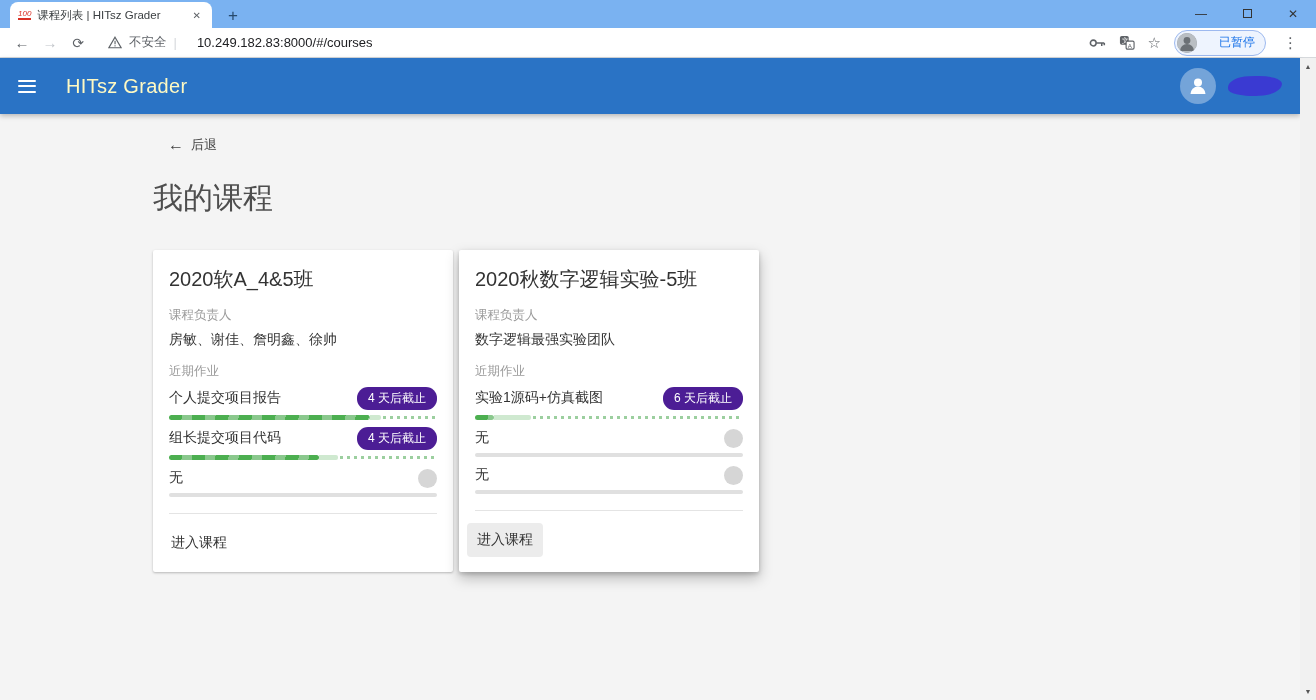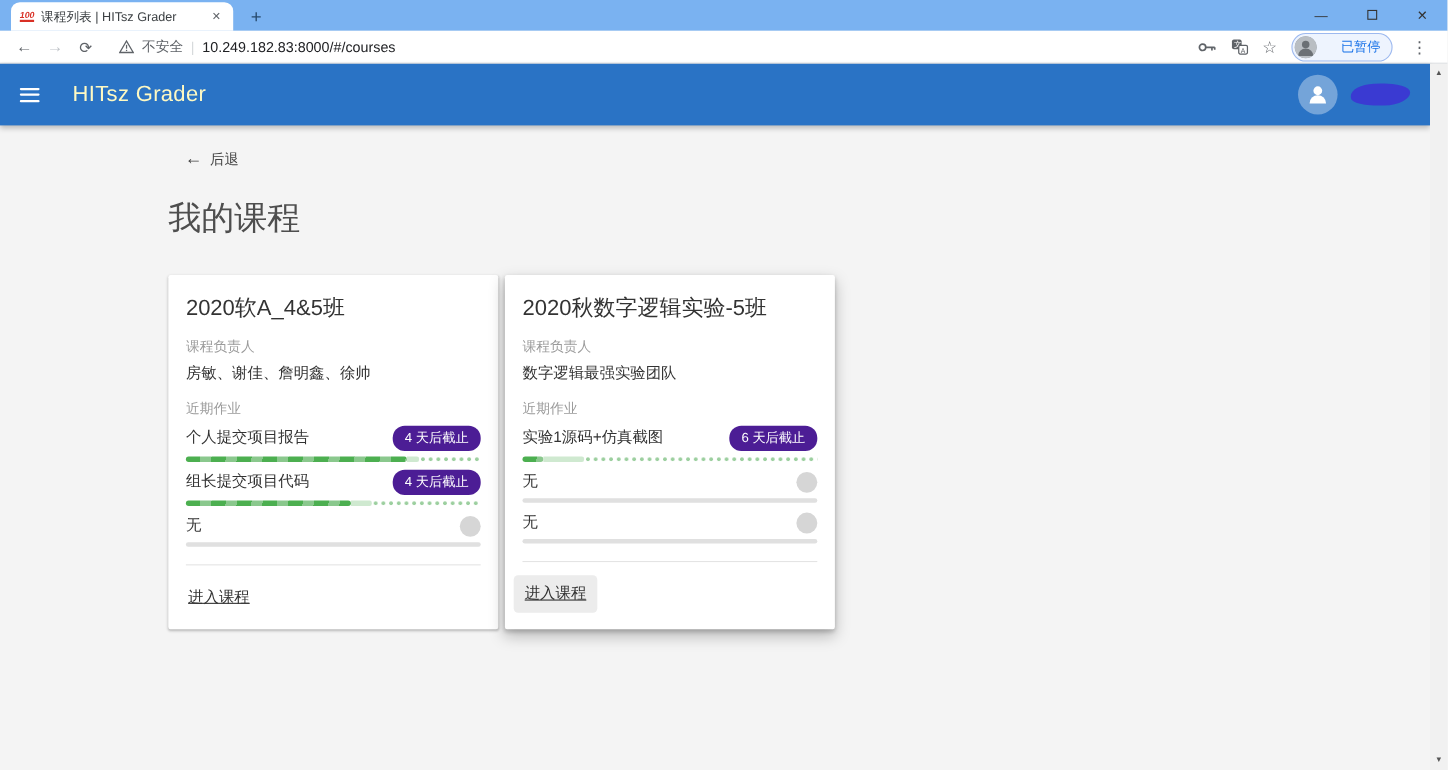--- a/index.html
+++ b/index.html
@@ -2,37 +2,37 @@
 <html><head>
 <meta charset="utf-8">
 <style>
   * { margin:0; padding:0; box-sizing:border-box; }
   html,body { width:1316px; height:700px; overflow:hidden; }
   body { font-family:"Liberation Sans","DejaVu Sans",sans-serif; position:relative; background:#f4f4f4; }
 
   
   .tabstrip { position:absolute; top:0; left:0; width:1316px; height:28px; background:#7ab2f1; display:flex; align-items:flex-end; }
   .tab { margin-left:10px; width:202px; height:26px; background:#fff; border-radius:8px 8px 0 0; display:flex; align-items:center; padding:0 8px; gap:6px; }
-  .favicon { font-size:8px; font-weight:bold; font-style:italic; color:#d93025; border-bottom:2px double #d93025; line-height:1; flex:0 0 auto; }
+  .favicon { font-size:8px; font-weight:normal; font-style:italic; color:#d93025; border-bottom:2px double #d93025; line-height:1; flex:0 0 auto; }
   .tab-title { font-size:11.5px; color:#3c4043; white-space:nowrap; overflow:hidden; flex:1; }
   .tab-close { color:#5f6368; font-size:10px; padding:1px 3px; border-radius:50%; }
   .newtab { color:#274a6d; font-size:17px; margin:0 0 4px 16px; line-height:1; }
   .wincontrols { position:absolute; right:0; top:0; display:flex; }
   .winbtn { width:46px; height:27px; display:flex; align-items:center; justify-content:center; color:#333; font-size:12px; }
   .maxbox { width:9px; height:9px; border:1.5px solid #333; background:transparent; }
 
   .toolbar { position:absolute; top:28px; left:0; width:1316px; height:30px; background:#fff; border-bottom:1px solid #d6d9dc; display:flex; align-items:center; padding:0 8px; }
   .navicon { color:#5f6368; font-size:15px; width:28px; text-align:center; line-height:1; }
   .navicon.disabled { color:#c0c4c9; }
   .reload { font-size:14px; }
   .omnibox { display:flex; align-items:center; margin-left:16px; gap:7px; flex:1; min-width:0; }
   .warn-ico { display:flex; }
   .notsecure { color:#5f6368; font-size:12.5px; }
   .omnisep { color:#d6d9dc; font-size:13px; }
-  .url { color:#202124; font-size:13px; }
+  .url { color:#202124; font-size:13px;margin-left:13px; }
   .toolbar-right { margin-left:auto; display:flex; align-items:center; gap:13px; padding-right:6px; }
   .ticon { display:flex; align-items:center; color:#5f6368; }
   .star { font-size:15px; }
   .profile-pill { display:flex; align-items:center; gap:22px; border:1px solid #9db9ef; background:#eef4fe; border-radius:13px; padding:2px 10px 2px 2px; }
   .pavatar { width:20px; height:20px; border-radius:50%; background:#9aa0a6; display:flex; align-items:center; justify-content:center; overflow:hidden; }
   .paused-label { color:#1a73e8; font-size:12px; white-space:nowrap; }
   .menu-dots { color:#5f6368; font-size:15px; letter-spacing:0; padding:0 4px; }
 
   
   .webarea { position:absolute; top:58px; left:0; width:1316px; height:642px; background:#f4f4f4; }
@@ -65,21 +65,21 @@
   .pb-fill { position:absolute; left:0; top:0; bottom:0; border-radius:3px;
              background:repeating-linear-gradient(100deg,#4caf50 0 13px,#8ac88d 13px 23px); }
   .pb-buffer { position:absolute; top:0; bottom:0; background:#cfe9d0; border-radius:0 2px 2px 0; }
   .pb-dots { position:absolute; top:0; bottom:0; right:0;
              background-image:radial-gradient(circle,#9ccf9f 1.6px,transparent 1.9px);
              background-size:7px 5px; background-repeat:repeat-x; background-position:left center; }
   .gray-circle { width:19px; height:19px; border-radius:50%; background:#d6d6d6; flex:0 0 auto; }
   .pb-gray { height:4px; background:#e0e0e0; border-radius:2px; margin-top:2px; }
   .divider { height:1px; background:#e4e4e4; margin-top:16px; }
   .card-actions { padding:12px 8px 12px 8px; }
-  .enter-btn { display:inline-block; font-size:14px; color:#333; padding:8px 10px; background:transparent; border:none; cursor:pointer; font-family:inherit;text-decoration:underline; }
+  .enter-btn { display:inline-block; font-size:14px; color:#333; padding:8px 10px; background:transparent; border:none; cursor:pointer; font-family:inherit; }
   .enter-btn.focused { background:#ececec; border-radius:4px; }
 
   .scrollbar { position:absolute; top:0; right:0; width:16px; height:642px; background:#f1f1f1; display:flex; flex-direction:column; justify-content:space-between; align-items:center; }
   .sb-arrow { font-size:7px; color:#555; padding:5px 0; }
 </style>
 </head>
 <body>
 
 <div class="tabstrip">
   <div class="tab">

